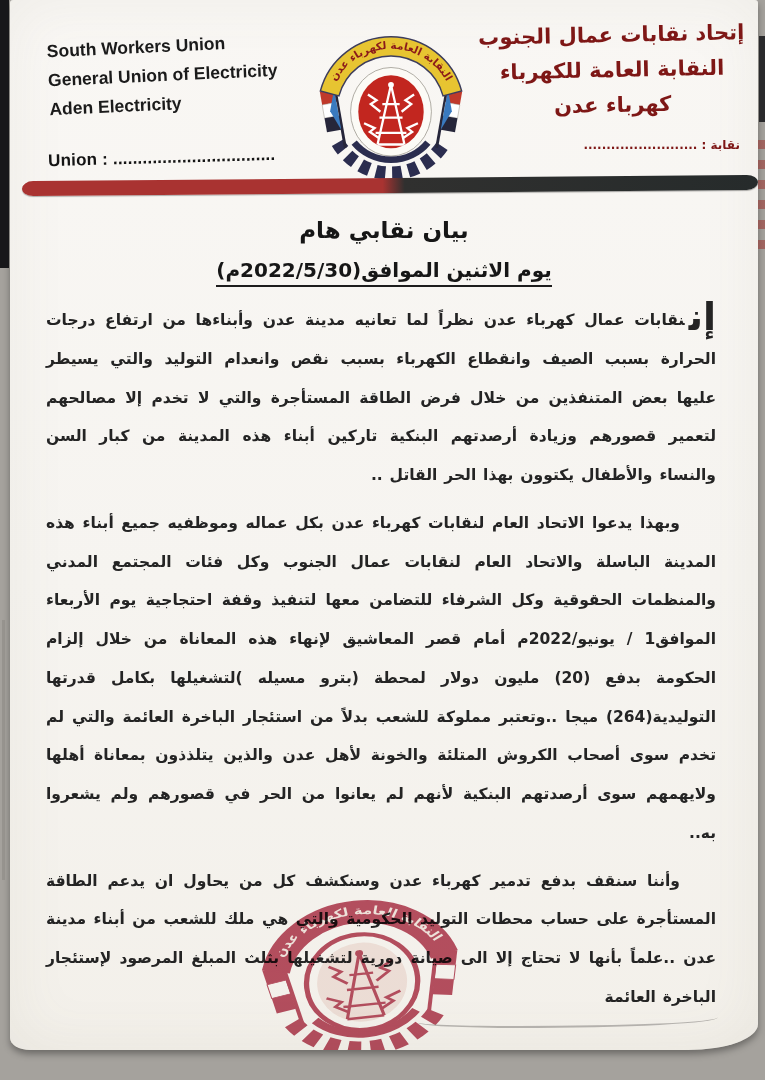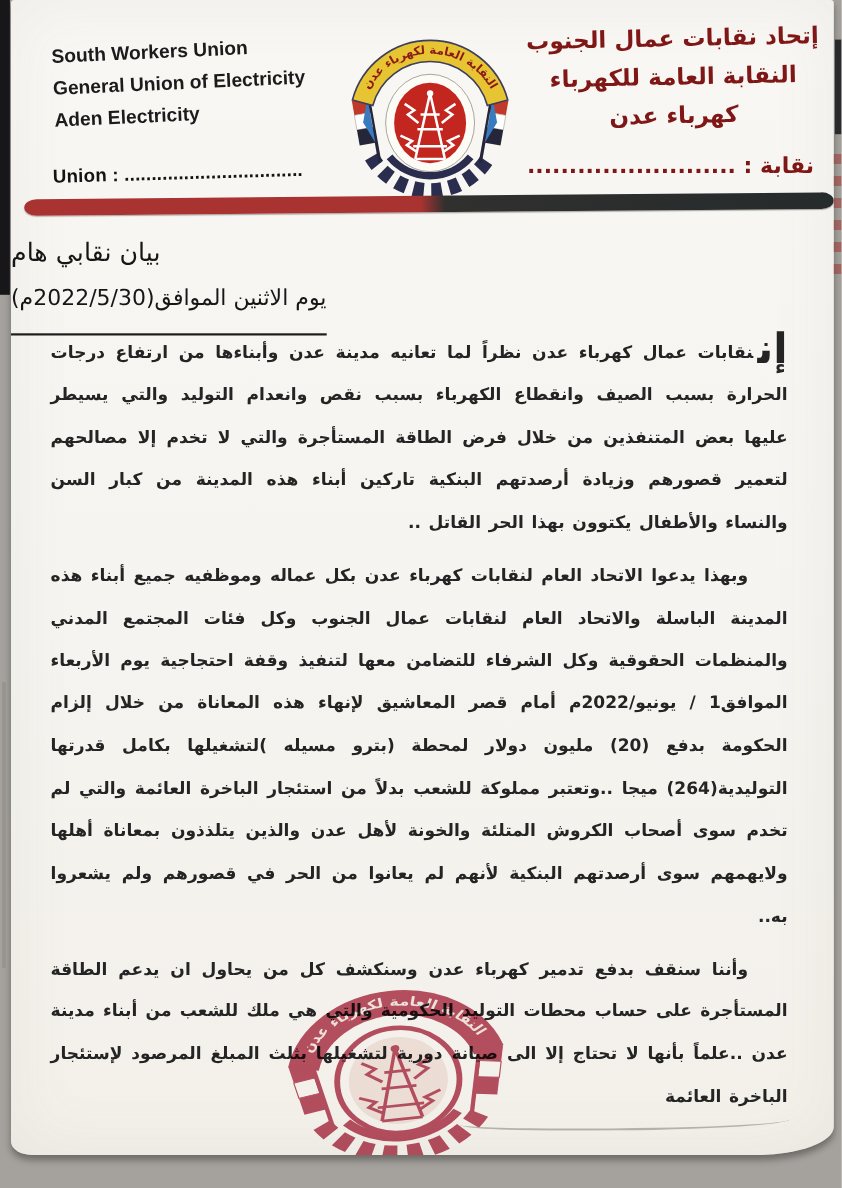--- a/index.html
+++ b/index.html
@@ -36,35 +36,35 @@
     font-family:"Liberation Sans","DejaVu Sans",sans-serif;
     font-weight:bold;font-size:17px;color:#141414;letter-spacing:.2px;
   }
   .logo-wrap{position:absolute;left:300px;top:4px;width:162px;height:178px}
   .ar-block{
     position:absolute;right:10px;top:18px;width:272px;text-align:center;direction:rtl;
     font-weight:bold;font-size:21px;line-height:35px;color:#7e1716;transform:rotate(-1.2deg);
   }
   .ar-union{
     position:absolute;right:18px;top:138px;direction:rtl;
-    font-weight:bold;font-size:20px;color:#7e1716;margin-left:18px;
+    font-weight:bold;font-size:12px;color:#7e1716;margin-left:18px;
   }
   .divider{
     position:absolute;left:12px;right:0;top:178px;height:15px;
     border-radius:12px/8px;transform:rotate(-.5deg);
     background:linear-gradient(90deg,#a93331 0%,#a93331 49%,#30302f 52%,#262b2b 100%);
     box-shadow:0 1px 1px rgba(0,0,0,.3);
   }
 
   
-  .title{direction:rtl;text-align:left;padding-top:14px;font-weight:normal;color:#161616}
+  .title{direction:rtl;text-align:center;padding-top:14px;font-weight:bold;color:#161616}
   .title .t1{font-size:23px;line-height:40px}
   .title .t2{font-size:22px;line-height:40px}
   .title .t3{font-size:20px;line-height:40px}
-  .title .t3 span{border-bottom:2.5px solid #1d1d1d;padding-bottom:21px}
+  .title .t3 span{border-bottom:2.5px solid #1d1d1d;padding-bottom:3px}
 
   
   .bodytext{
     direction:rtl;text-align:justify;
     padding:8px 42px 0 36px;
     font-size:15.5px;font-weight:bold;color:#242424;
     line-height:2.5;word-spacing:1.5px;
   }
   .bodytext p{margin:0 0 9px 0;text-indent:36px}
   .bodytext p.p-first{text-indent:0}

